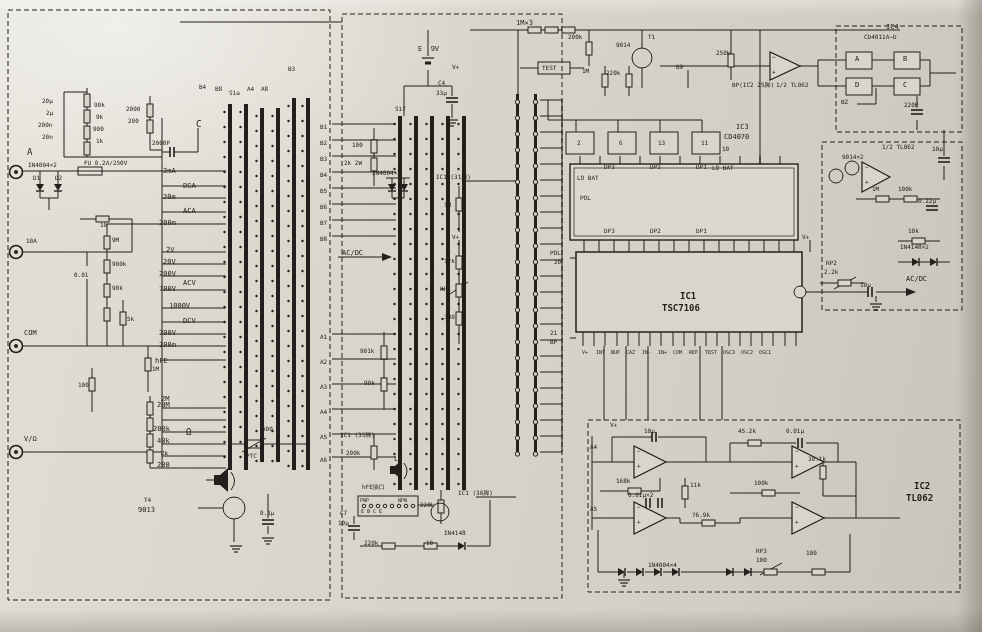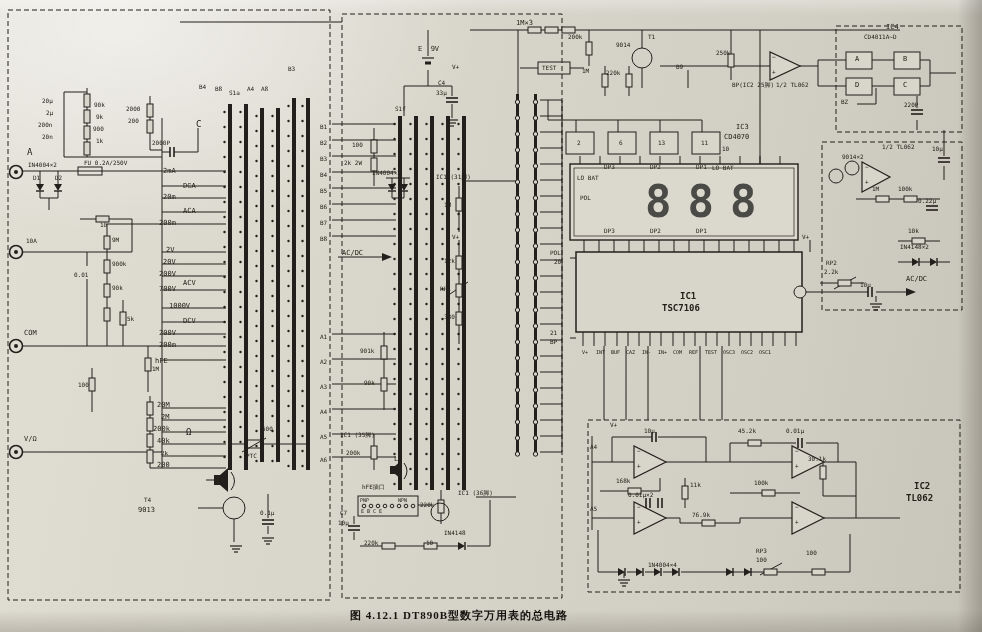--- a/index.html
+++ b/index.html
@@ -865,21 +865,21 @@
       <span class="lbl" style="left: 159px; top: 286px;">700V</span>
       <span class="lbl" style="left: 145px; top: 303px; margin-left: 24px;">1000V</span>
       <span class="lbl" style="left: 183px; top: 318px;">DCV</span>
       <span class="lbl" style="left: 159px; top: 330px;">200V</span>
       <span class="lbl" style="left: 159px; top: 342px;">200m</span>
       <span class="lbl" style="left: 127px; top: 316px; font-size: 6px;">5k</span>
       <span class="lbl" style="left: 155px; top: 358px;">hFE</span>
       <span class="lbl" style="left: 152px; top: 366px; font-size: 6px;">1M</span>
       <span class="lbl" style="left: 78px; top: 382px; font-size: 6px;">100</span>
       <span class="lbl" style="left: 157px; top: 402px;">20M</span>
-      <span class="lbl" style="left: 161px; top: 414px; text-align: center;">2M</span>
+      <span class="lbl" style="left: 161px; top: 396px; text-align: center;">2M</span>
       <span class="lbl" style="left: 153px; top: 426px;">200k</span>
       <span class="lbl" style="left: 157px; top: 438px;">40k</span>
       <span class="lbl" style="left: 161px; top: 450px; font-family: Liberation Serif, serif;">2k</span>
       <span class="lbl" style="left: 157px; top: 462px;">200</span>
       <span class="lbl" style="left: 186px; top: 428px; font-size: 9px;">Ω</span>
       <span class="lbl" style="left: 246px; top: 453px; font-size: 6px;">PTC</span>
       <span class="lbl" style="left: 262px; top: 426px; font-size: 6px;">500</span>
       <span class="lbl" style="left: 260px; top: 510px; font-size: 6px;">0.1μ</span>
       <span class="lbl" style="left: 144px; top: 497px; font-size: 6px;">T4</span>
       <span class="lbl" style="left: 138px; top: 507px;">9013</span>
@@ -1015,31 +1015,29 @@
       <span class="lbl" style="left: 637px; top: 519px; font-size: 6px;">+</span>
       <span class="lbl" style="left: 795px; top: 448px; font-size: 6px;">−</span>
       <span class="lbl" style="left: 795px; top: 463px; font-size: 6px;">+</span>
       <span class="lbl" style="left: 795px; top: 504px; font-size: 6px;">−</span>
       <span class="lbl" style="left: 795px; top: 519px; font-size: 6px;">+</span>
       <span class="lbl" style="left: 26px; top: 238px; font-size: 6px;">10A</span>
       <span class="lbl" style="left: 24px; top: 330px; font-size: 7px;">COM</span>
       <span class="lbl" style="left: 24px; top: 436px; font-size: 7px;">V/Ω</span>
     </div>
 
-  <div class="digits">888</div>
 
   <span class="tiny" style="left:577px;top:175px">LO BAT</span>
   <span class="tiny" style="left:712px;top:165px">LO BAT</span>
   <span class="tiny" style="left:580px;top:195px">POL</span>
   <span class="tiny" style="left:604px;top:164px">DP3</span>
   <span class="tiny" style="left:650px;top:164px">DP2</span>
   <span class="tiny" style="left:696px;top:164px">DP1</span>
   <span class="tiny" style="left:604px;top:228px">DP3</span>
   <span class="tiny" style="left:650px;top:228px">DP2</span>
   <span class="tiny" style="left:696px;top:228px">DP1</span>
 
   <div class="icname" style="left:680px;top:292px">IC1</div>
   <div class="icname" style="left:662px;top:304px">TSC7106</div>
   <div class="icname" style="left:914px;top:482px">IC2</div>
   <div class="icname" style="left:906px;top:494px">TL062</div>
 
-  <div class="caption">图 4.12.1   DT890B型数字万用表的总电路</div>
 </div>
 
 </body></html>

